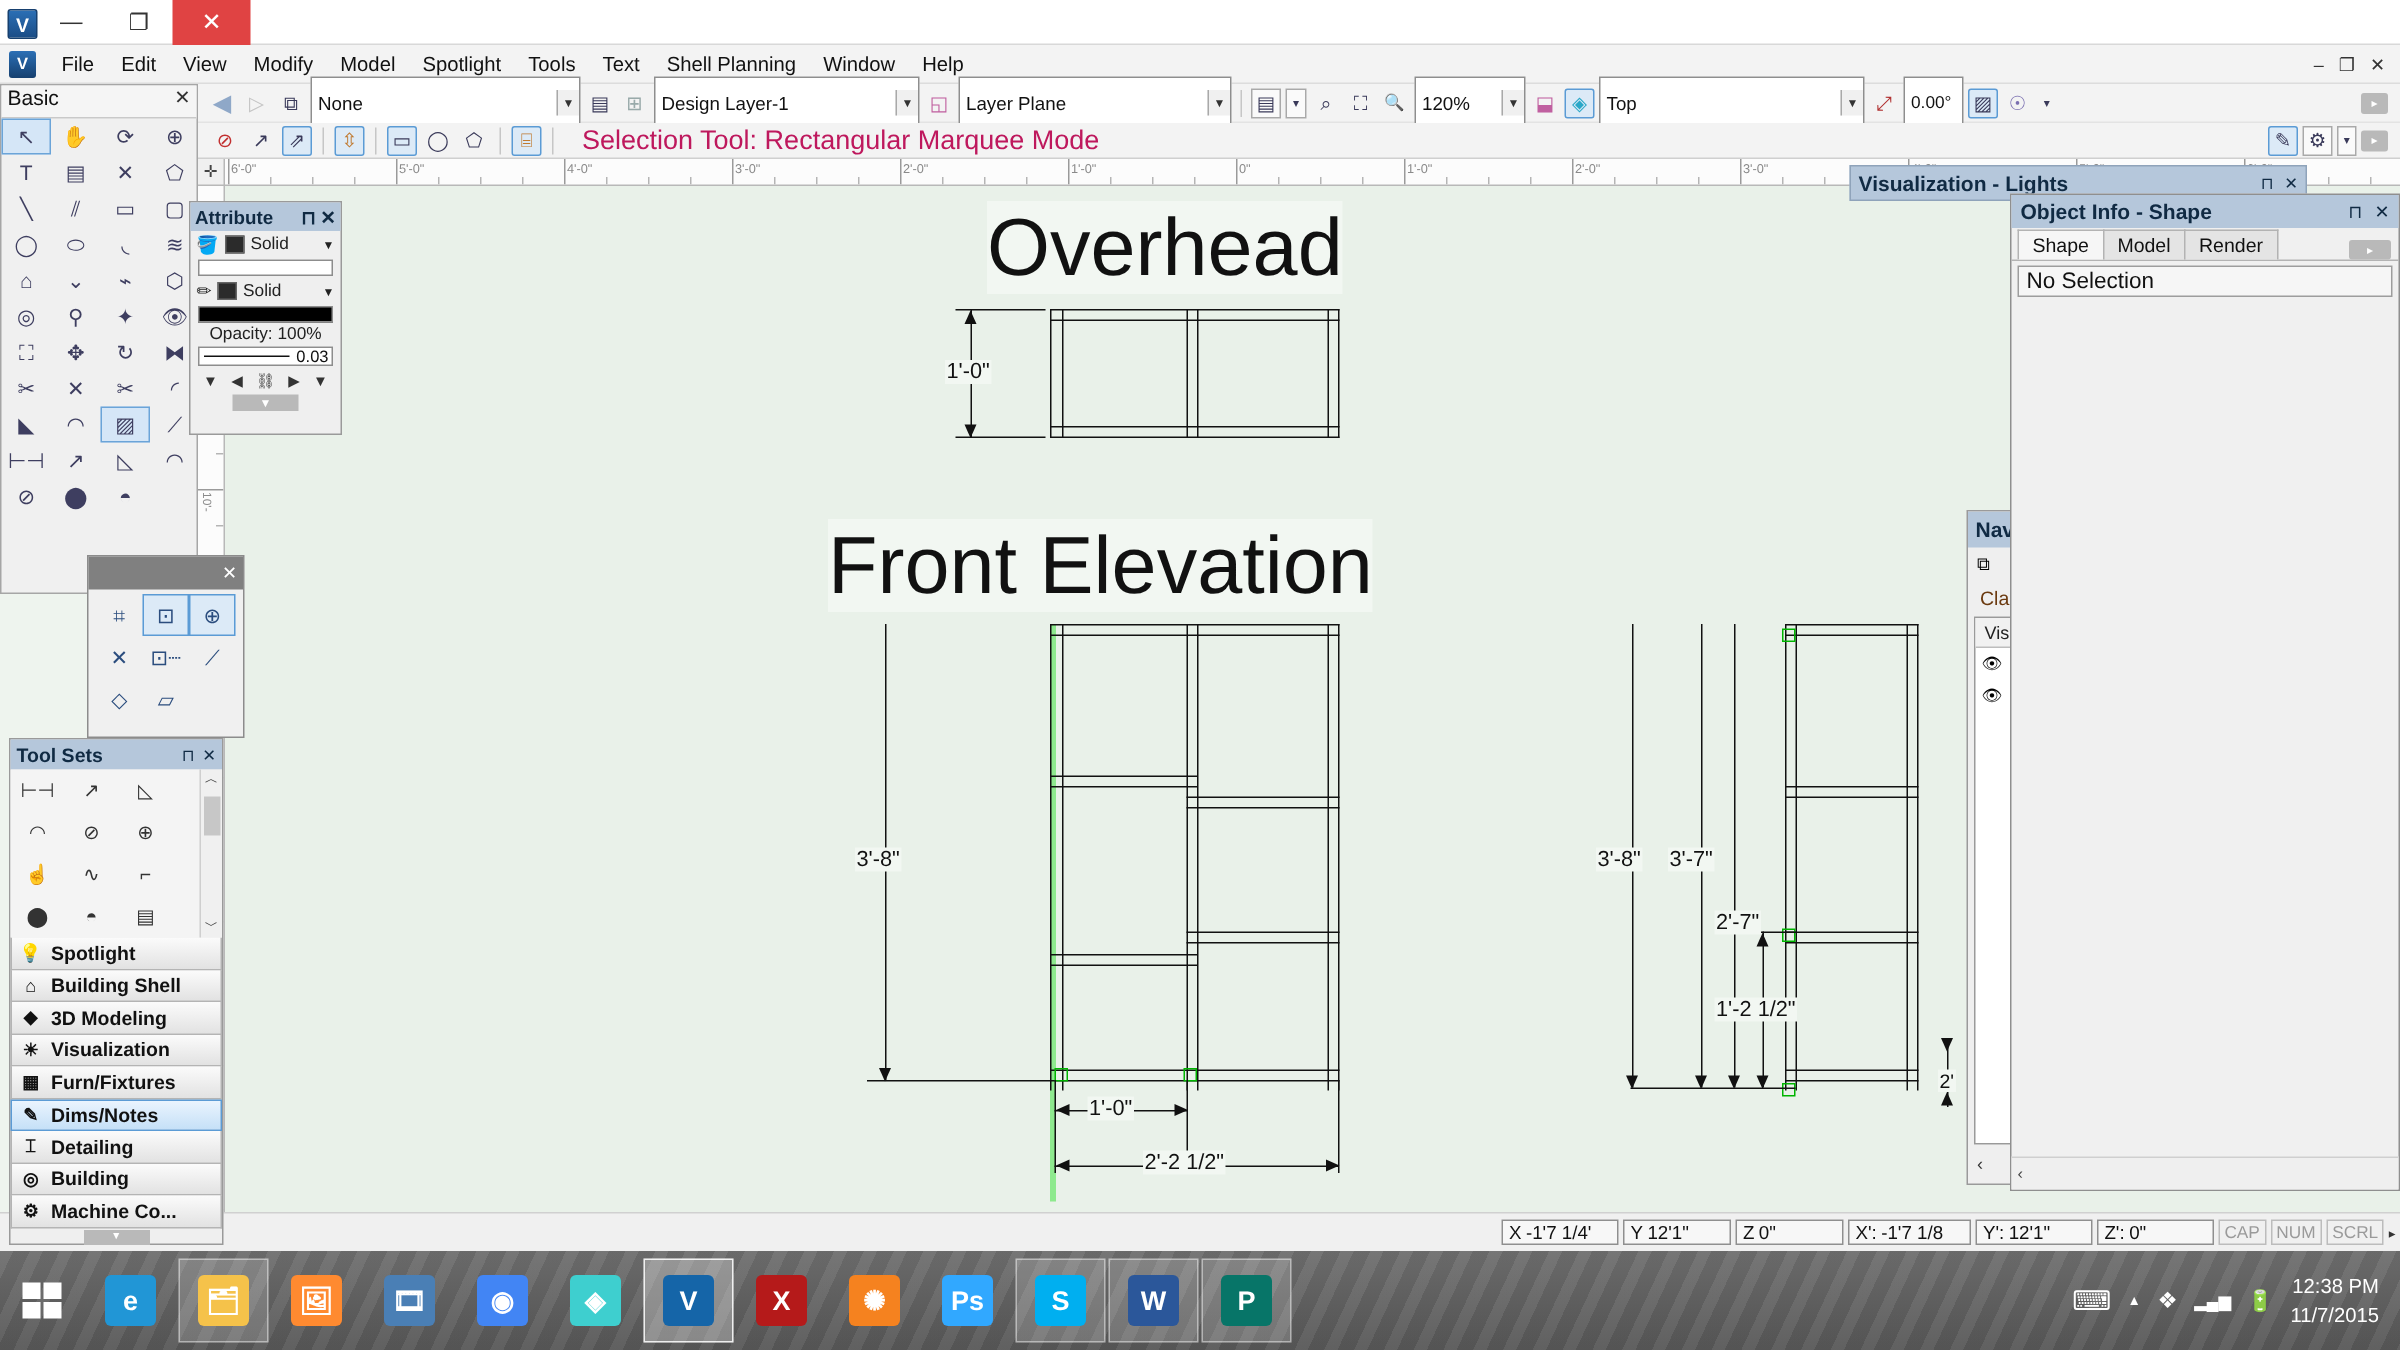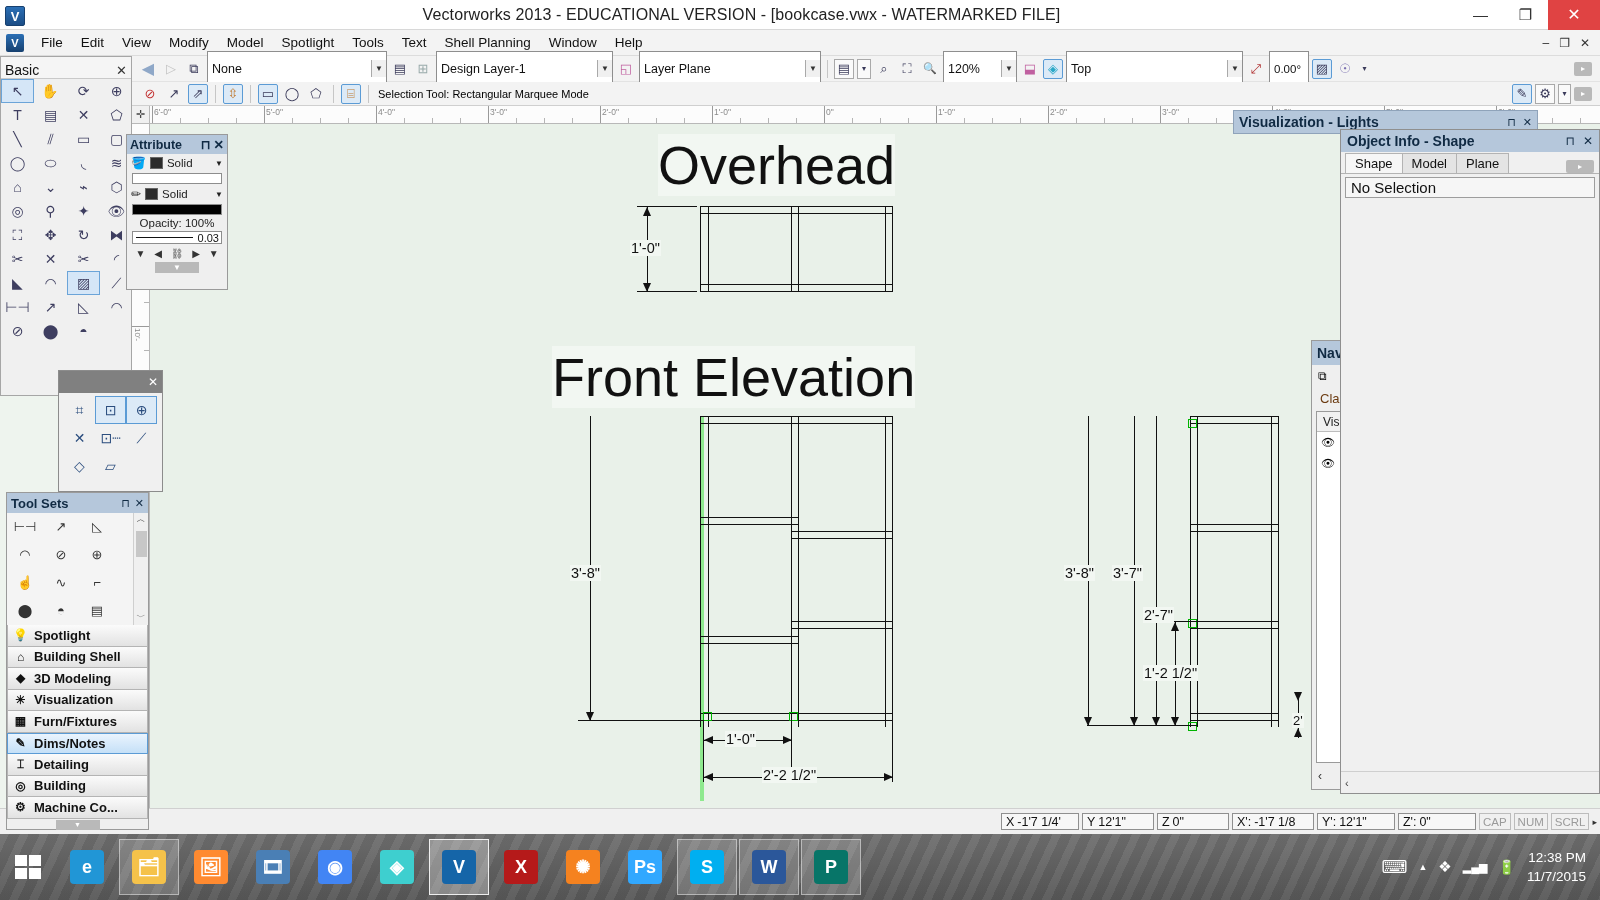--- a/index.html
+++ b/index.html
@@ -60,21 +60,21 @@
   .tsep { width:1px;height:18px;background:#c6c6c6;margin:0 3px;}
   .combo {
     height:35px; border:1px solid #8e8e8e; background:#fff; display:flex;align-items:center;
     font-size:12.5px; color:#111; padding-left:4px;text-align:right;
   }
   .combo .arrow {
     margin-left:auto; width:15px; height:17px; background:#f0f0f0;
     border-left:1px solid #a9a9a9; display:flex;align-items:center;justify-content:center;
     font-size:8px; color:#333;
   }
-  .statusmode { font-size:11px; color:#000000; margin-left:2px; }
+  .statusmode { font-size:18px; color:#be185d; margin-left:12px; }
   .rcollapse { width:18px;height:14px;background:#b9b9b9;border-radius:2px;
                color:#fff;font-size:8px;text-align:center;line-height:14px;}
   
   #ruler-h {
     position:absolute; left:132px; top:106px; width:1468px; height:18px;
     background:#fcfcfc; border-bottom:1px solid #b8b8b8; overflow:hidden;
   }
   #ruler-corner{
     position:absolute;left:132px;top:106px;width:18px;height:18px;
     background:#f0f0f0;border-right:1px solid #b8b8b8;border-bottom:1px solid #b8b8b8;
@@ -113,21 +113,21 @@
   .arw-l { border-top:4px solid transparent;border-bottom:4px solid transparent;border-right:9px solid #111;}
   .arw-r { border-top:4px solid transparent;border-bottom:4px solid transparent;border-left:9px solid #111;}
   .handle { position:absolute; width:9px;height:9px;border:1.5px solid #00b400;background:transparent;}
   
   #basic-pal {
     position:absolute; left:0; top:56px; width:132px; height:340px;
     background:#f0f0f0; border:1px solid #a6a6a6; z-index:20;
   }
   #basic-pal .pal-hdr {
     height:22px; background:#f5f5f5; border-bottom:1px solid #c9c9c9;
-    display:flex;align-items:flex-end;padding:0 4px; font-size:14px;color:#111;
+    display:flex;align-items:flex-start;padding:0 4px; font-size:14px;color:#111;
   }
   #basic-pal .pal-hdr .x{margin-left:auto;font-size:13px;color:#333;}
   .tool-grid { display:grid; grid-template-columns:repeat(4,33px); }
   .tcell {
     width:33px;height:24px;display:flex;align-items:center;justify-content:center;
     font-size:14px;color:#3e3e60;
   }
   .tcell.sel { background:#d5e6f7; border:1px solid #6ba4d8; }
   
   #attr-pal {
@@ -259,21 +259,20 @@
   .tsk.active{background:rgba(255,255,255,.30);border:1px solid rgba(255,255,255,.85);}
   #tray{margin-left:auto;display:flex;align-items:center;gap:11px;
         padding-right:14px;position:relative;z-index:2;color:#fff;}
   #clock{text-align:right;font-size:13.5px;line-height:19px;color:#fff;}
 </style>
 </head>
 <body>
 
 <div id="titlebar">
   <div class="vwlogo">V</div>
-  <div id="title-text">Vectorworks 2013 - EDUCATIONAL VERSION - [bookcase.vwx - WATERMARKED FILE]</div>
   <div class="wbtn">—</div>
   <div class="wbtn">❐</div>
   <div class="wbtn close">✕</div>
 </div>
 
 <div id="menubar">
   <div class="applogo">V</div>
   <div class="menu-item">File</div>
   <div class="menu-item">Edit</div>
   <div class="menu-item">View</div>
@@ -789,21 +788,21 @@
   <div class="hdr">
     <span>Object Info - Shape</span>
     <span class="sp">
       <span>⊓</span>
       <span>✕</span>
     </span>
   </div>
   <div id="oi-tabs">
     <div class="oi-tab active">Shape</div>
     <div class="oi-tab">Model</div>
-    <div class="oi-tab">Plane</div>
+    <div class="oi-tab">Render</div>
     <div class="more">▸</div>
   </div>
   <div id="oi-nosel">No Selection</div>
   <div id="oi-scroll">
     <span>‹</span>
   </div>
 </div>
 
 <div id="helpbar">
   <div class="help">For Help, press F1</div>

